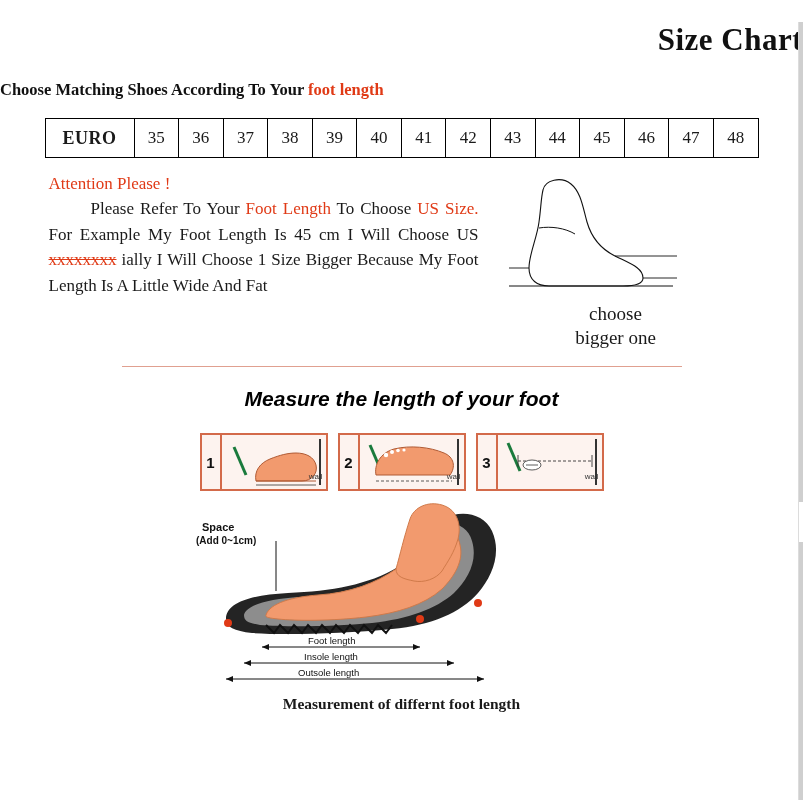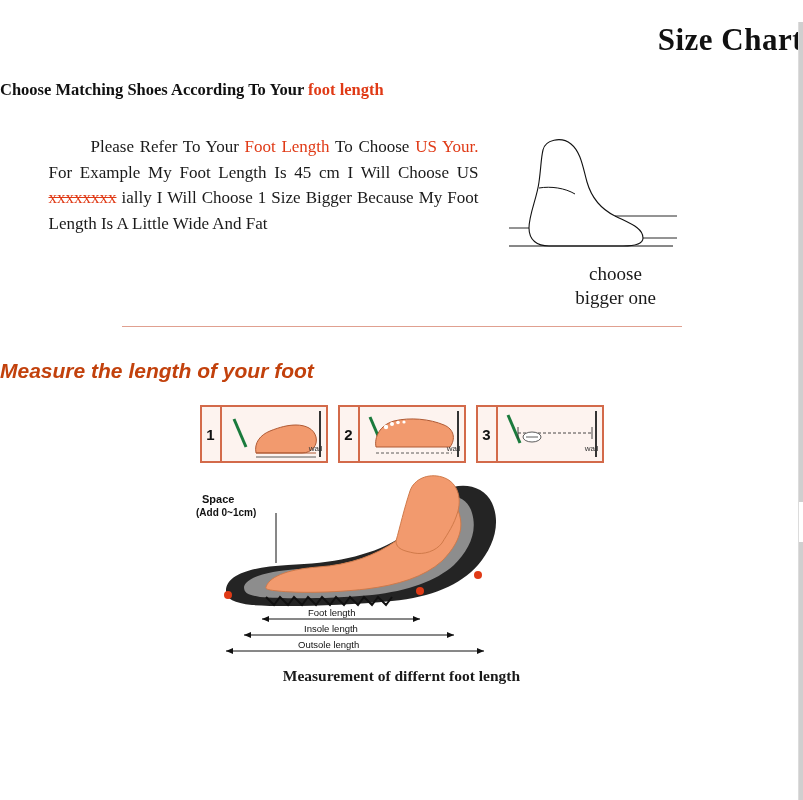--- a/index.html
+++ b/index.html
@@ -120,25 +120,26 @@
 
   .divider {
     width: 560px;
     height: 1px;
     background: #e0a090;
     margin: 12px auto 0 auto;
   }
 
   
   .measure-title {
+    text-align: center;
     font-size: 21px;
     font-weight: bold;
     font-style: italic;
-    color: #c2410c;
-    margin-top: 32px;
+    color: #000000;
+    margin-top: 20px;
     font-family: "Liberation Sans", sans-serif;
   }
 
   .steps {
     display: flex;
     justify-content: center;
     gap: 10px;
     margin-top: 22px;
   }
   .step-box {
@@ -210,28 +211,46 @@
 
   <div class="title">Size Chart</div>
 
   <div class="subtitle">
     <span>Choose Matching Shoes According To Your </span><span class="hl">foot length</span>
   </div>
 
   <div class="table-wrap">
     <table class="size-table">
       <tbody>
+        <tr class="row-euro">
+          <td class="label-cell euro">EURO</td>
+          <td class="val">35</td>
+          <td class="val">36</td>
+          <td class="val">37</td>
+          <td class="val">38</td>
+          <td class="val">39</td>
+          <td class="val">40</td>
+          <td class="val">41</td>
+          <td class="val">42</td>
+          <td class="val">43</td>
+          <td class="val">44</td>
+          <td class="val">45</td>
+          <td class="val">46</td>
+          <td class="val">47</td>
+          <td class="val">48</td>
+        </tr>
       </tbody>
     </table>
   </div>
 
   <div class="attention">
+    <div class="attention-title">Attention Please !</div>
     <div class="attention-body">
       <span class="indent"></span><span>Please Refer To Your </span><span class="hl">Foot Length</span><span> To Choose</span>
-      <span class="hl">US Your.</span><span> For Example My Foot Length Is 45 cm I</span>
+      <span class="hl">US Size.</span><span> For Example My Foot Length Is 45 cm I</span>
       <span>Will Choose US </span><span class="strike">xxxxxxxx</span><span> ially I Will Choose 1 Size</span>
       <span>Bigger Because My Foot Length Is A Little Wide</span>
       <span>And Fat</span>
     </div>
 
     <svg class="foot-sketch" viewBox="0 0 180 130">
       <path d="M6 118 L170 118" stroke="#111" stroke-width="1" fill="none"></path>
       <path d="M40 22 C42 12 58 8 68 16 C78 24 80 40 84 54 C88 68 96 80 112 88
                C128 96 140 100 140 110 C140 116 132 118 120 118
                L46 118 C34 118 26 112 26 100 C26 86 34 70 36 54 C38 40 38 30 40 22 Z" fill="none" stroke="#111" stroke-width="1.1"></path>

